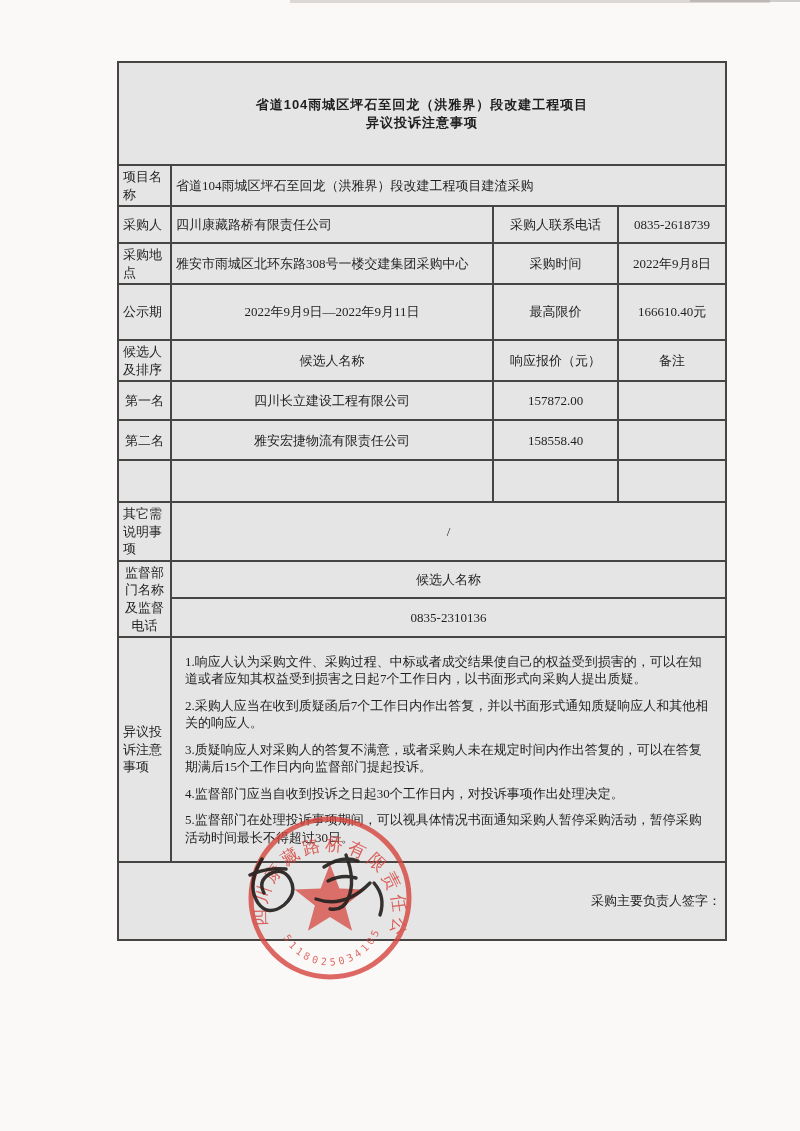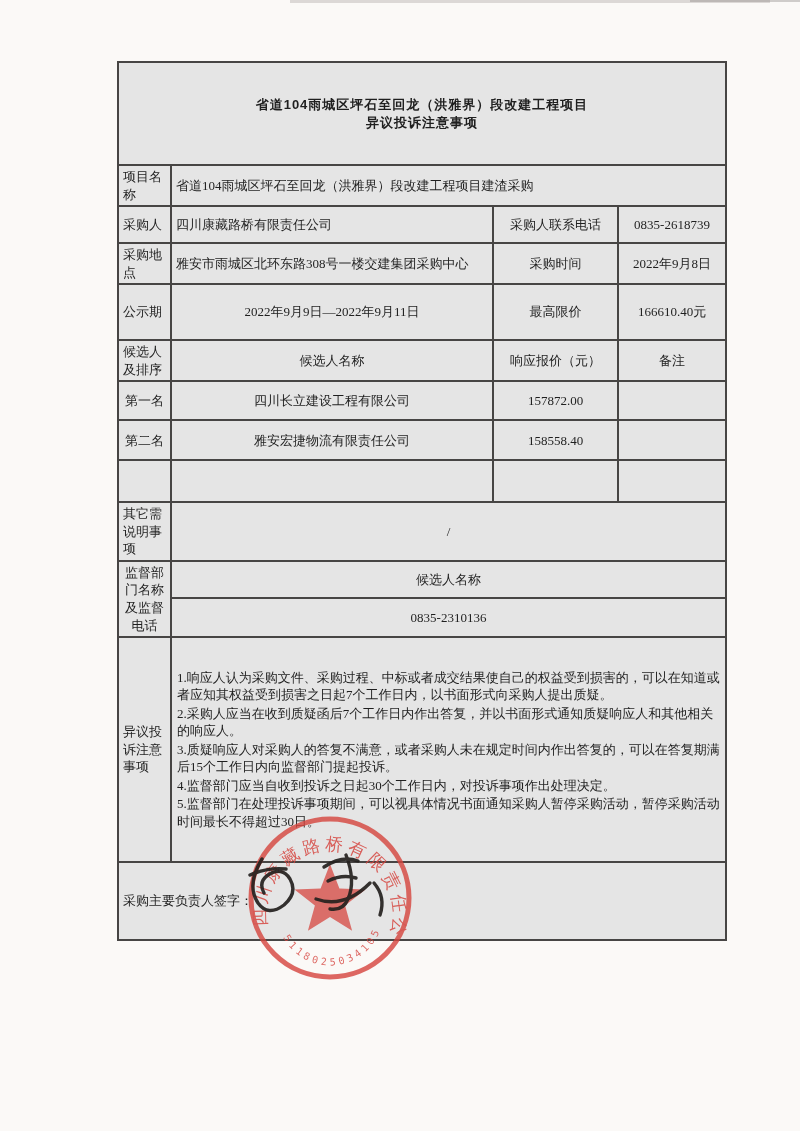--- a/index.html
+++ b/index.html
@@ -37,22 +37,22 @@
     font-weight:700;
     font-size:19px;
     line-height:28px;
     letter-spacing:1px;
   }
   td.lab{ text-align:left; padding:2px 3px 2px 5px; }
   td.lab-center{ text-align:center; padding:2px 2px; }
   td.vleft{ text-align:left; padding-left:7px; }
   td.vcenter{ text-align:center; }
   td.objection-cell{ padding:4px 10px 4px 5px; }
-  .obj-item{ margin:1px; }
-  td.sign-cell{ text-align:left; padding-left:8px; font-size:13.5px; }
+  .obj-item{ margin:9px; }
+  td.sign-cell{ text-align:right; padding-left:8px; font-size:13.5px; }
   .slash-mark{ font-size:13px; }
 
   .footnote{
     position:absolute;left:114px;top:932px;width:640px;
     color:#e1332b;
     font-size:13.5px;
     letter-spacing:.5px;
   }
 
   .stamp{

